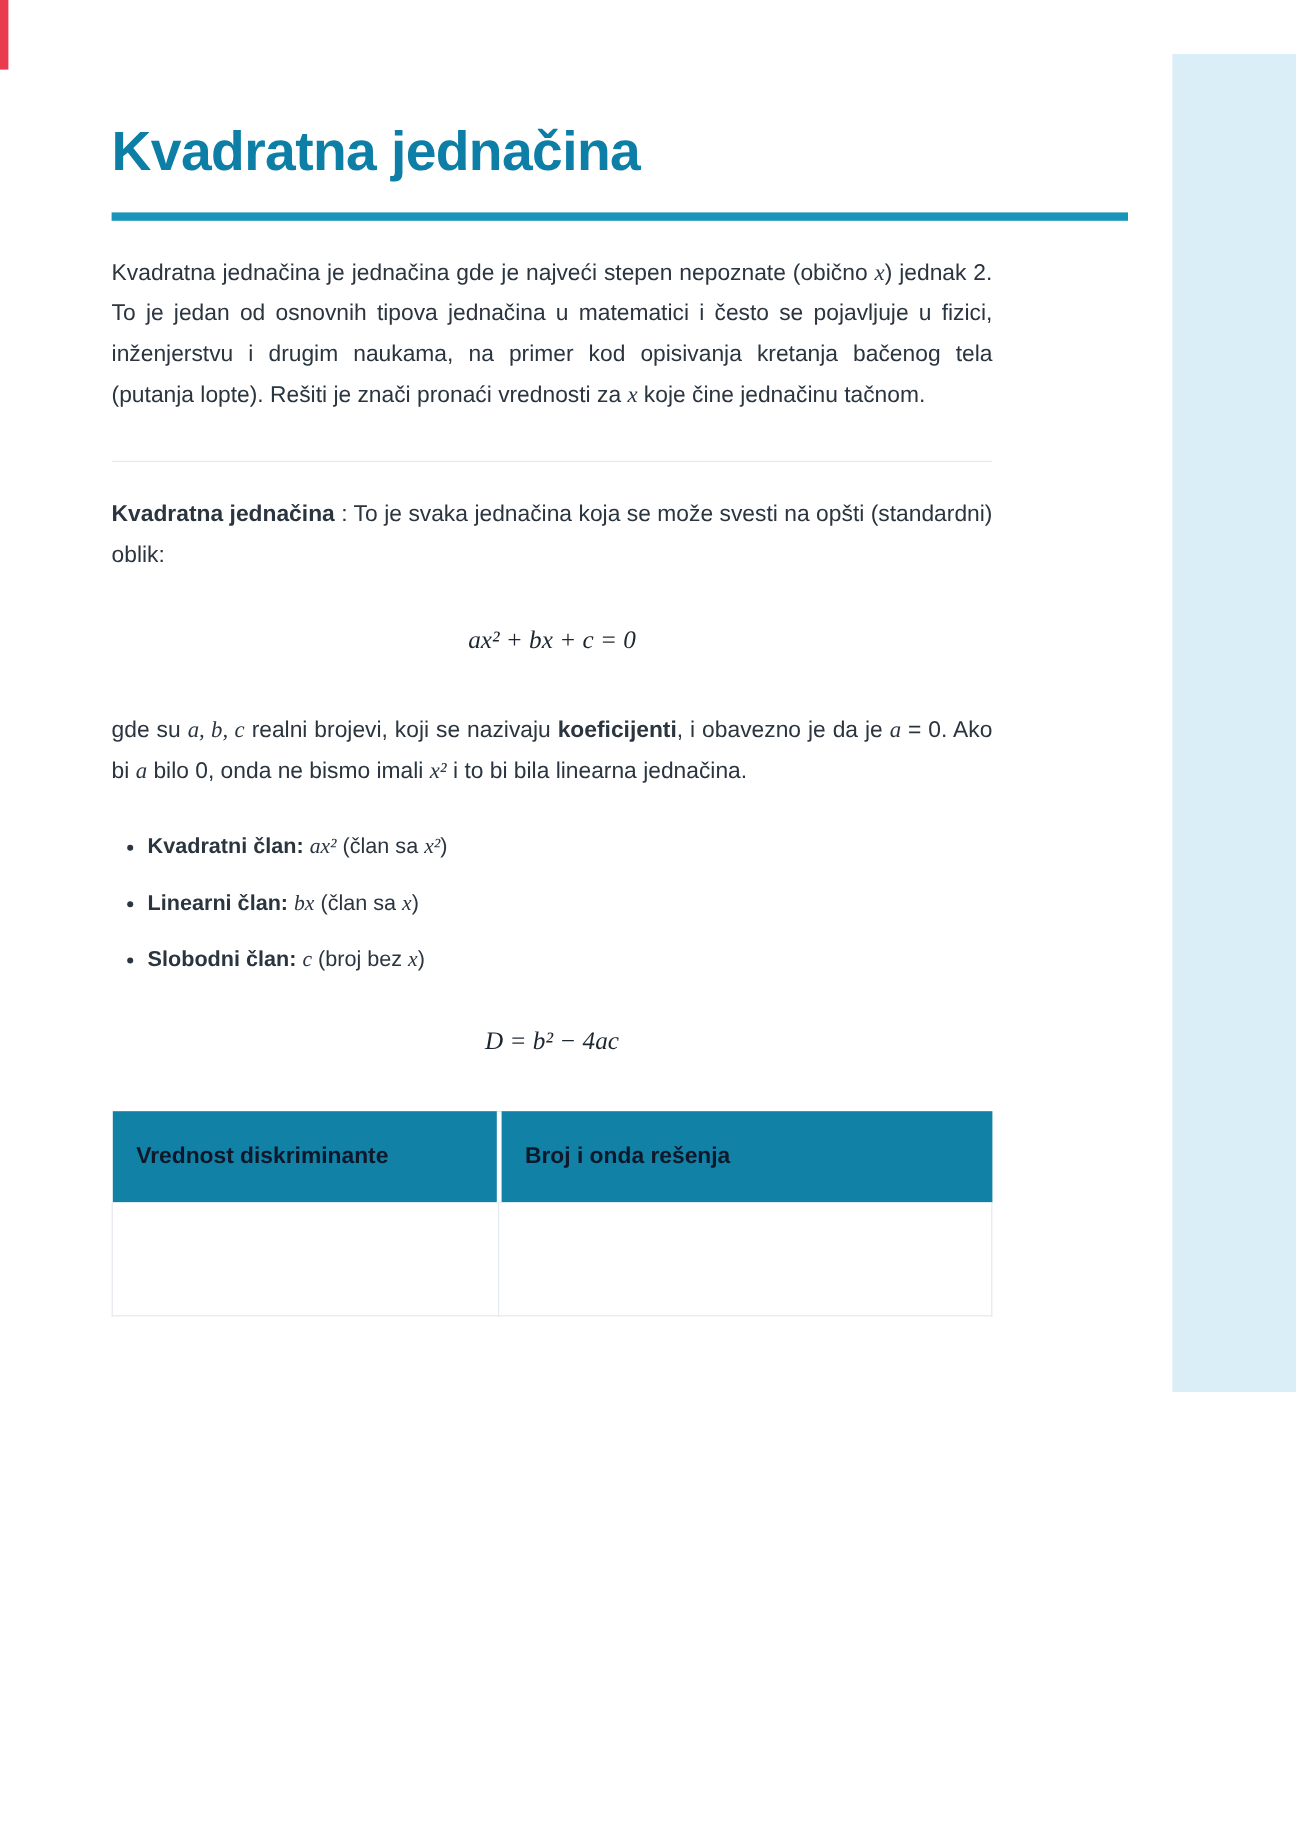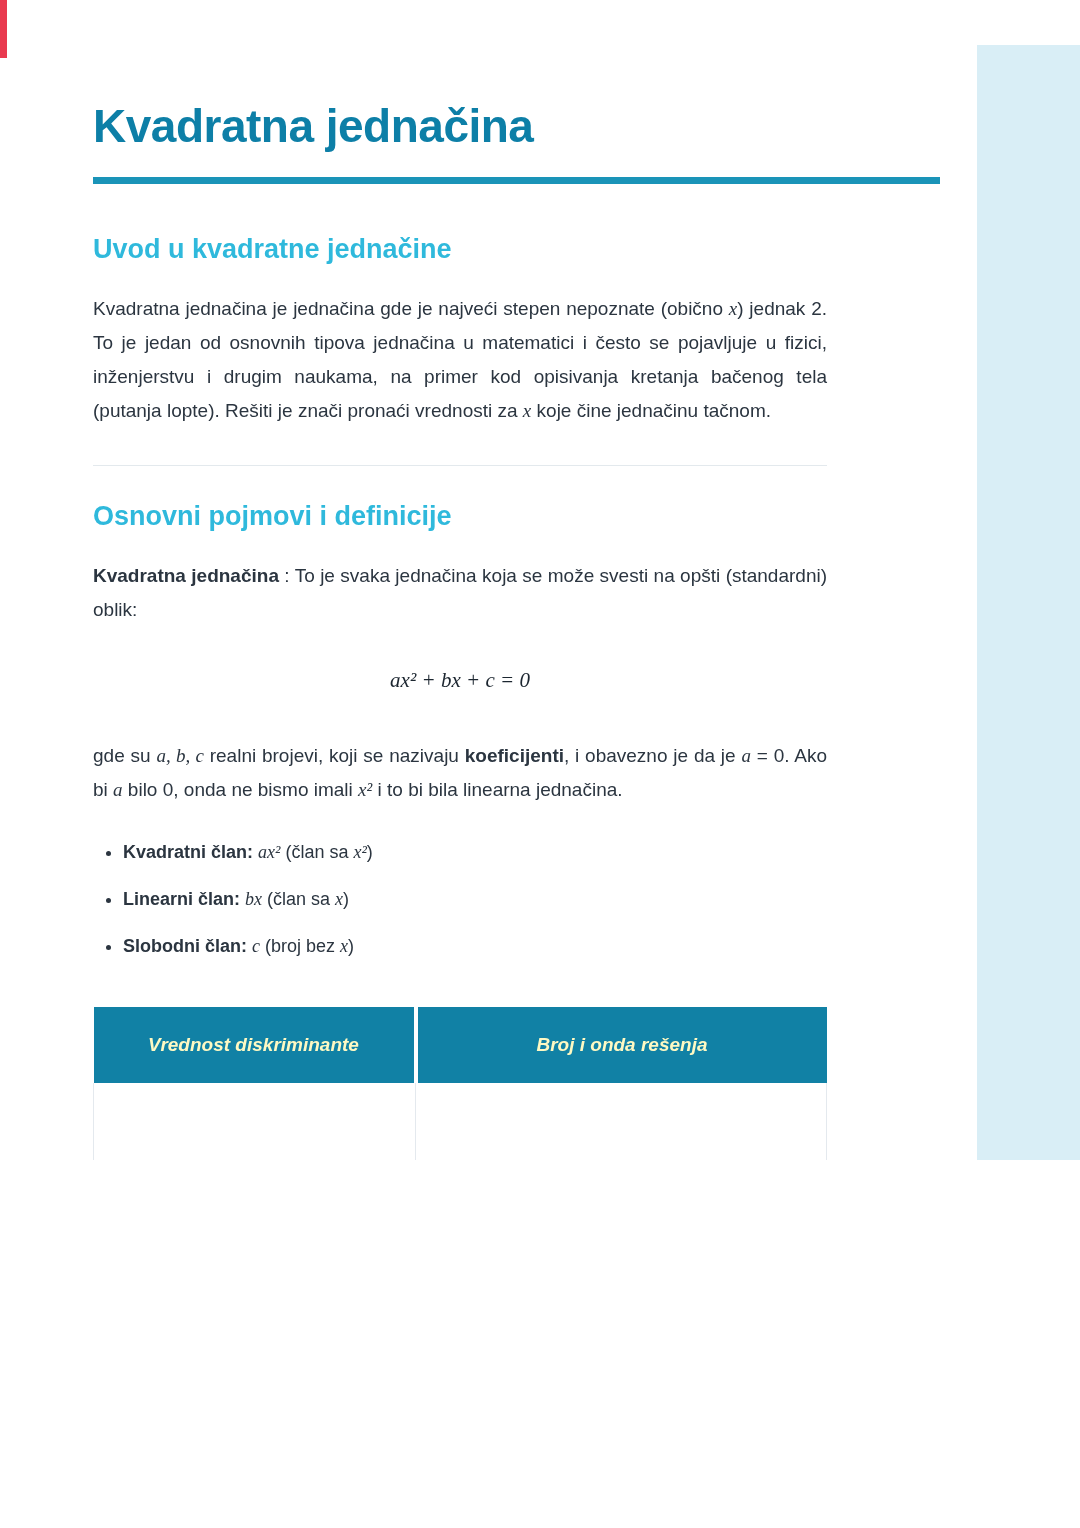--- a/index.html
+++ b/index.html
@@ -50,26 +50,25 @@
   .run-i{font-style:italic;}
   .run-m{font-family:"Liberation Serif",serif;font-style:italic;}
   table.disc-table{
     margin-top:46px;
     width:734px;
     border-collapse:collapse;
     table-layout:fixed;
   }
   table.disc-table th{
     background:#1181a5;
-    color:#fef9c3;
+    color:#0f172a;
     font-size:19px;font-weight:700;
-    text-align:center;
+    text-align:left;
     padding:27px 20px;
     border:none;
-    font-style:italic;
   }
   table.disc-table th.col-1{width:280px;}
   table.disc-table th.col-2{border-left:4px solid #ffffff;}
   table.disc-table td{
     background:#ffffff;
     height:92px;
     border:1px solid #e4e9ee;
     border-top:none;
   }
   .footer{
@@ -86,41 +85,40 @@
 <div class="page">
 
   <div class="corner-mark"></div>
   <div class="side-stripe"></div>
 
   <div class="content">
 
     <h1 class="page-title">Kvadratna jednačina</h1>
     <div class="title-rule"></div>
 
-    <h2 class="section-heading">Uvod u kvadratne jednačine</h2>
     <p class="just"><span>Kvadratna jednačina je jednačina gde je najveći stepen nepoznate (obično </span><span class="run-m">x</span><span>) jednak 2. To je jedan od osnovnih tipova jednačina u matematici i često se pojavljuje u fizici, inženjerstvu i drugim naukama, na primer kod opisivanja kretanja bačenog tela (putanja lopte). Rešiti je znači pronaći vrednosti za </span><span class="run-m">x</span><span> koje čine jednačinu tačnom.</span></p>
 
     <hr class="divider">
 
-    <h2 class="section-heading second">Osnovni pojmovi i definicije</h2>
 
     <p class="just"><span class="run-b">Kvadratna jednačina</span><span> : To je svaka jednačina koja se može svesti na opšti (standardni) oblik:</span></p>
 
     <div class="formula">ax² + bx + c = 0</div>
 
     <p class="just" style="margin-top:46px;"><span>gde su </span><span class="run-m">a, b, c</span><span> realni brojevi, koji se nazivaju </span><span class="run-b">koeficijenti</span><span>, i obavezno je da je </span><span class="run-m">a</span><span> = 0. Ako bi </span><span class="run-m">a</span><span> bilo 0, onda ne bismo imali </span><span class="run-m">x²</span><span> i to bi bila linearna jednačina.</span></p>
 
     <ul class="bullets">
       <li><span class="run-b">Kvadratni član: </span><span class="run-m">ax²</span><span> (član sa </span><span class="run-m">x²</span><span>)</span></li>
       <li><span class="run-b">Linearni član: </span><span class="run-m">bx</span><span> (član sa </span><span class="run-m">x</span><span>)</span></li>
       <li><span class="run-b">Slobodni član: </span><span class="run-m">c</span><span> (broj bez </span><span class="run-m">x</span><span>)</span></li>
     </ul>
 
 
 
+    <div class="formula">D = b² − 4ac</div>
 
     <table class="disc-table">
       <thead>
         <tr>
           <th class="col-1">Vrednost diskriminante</th>
           <th class="col-2">Broj i onda rešenja</th>
         </tr>
       </thead>
       <tbody>
         <tr>

